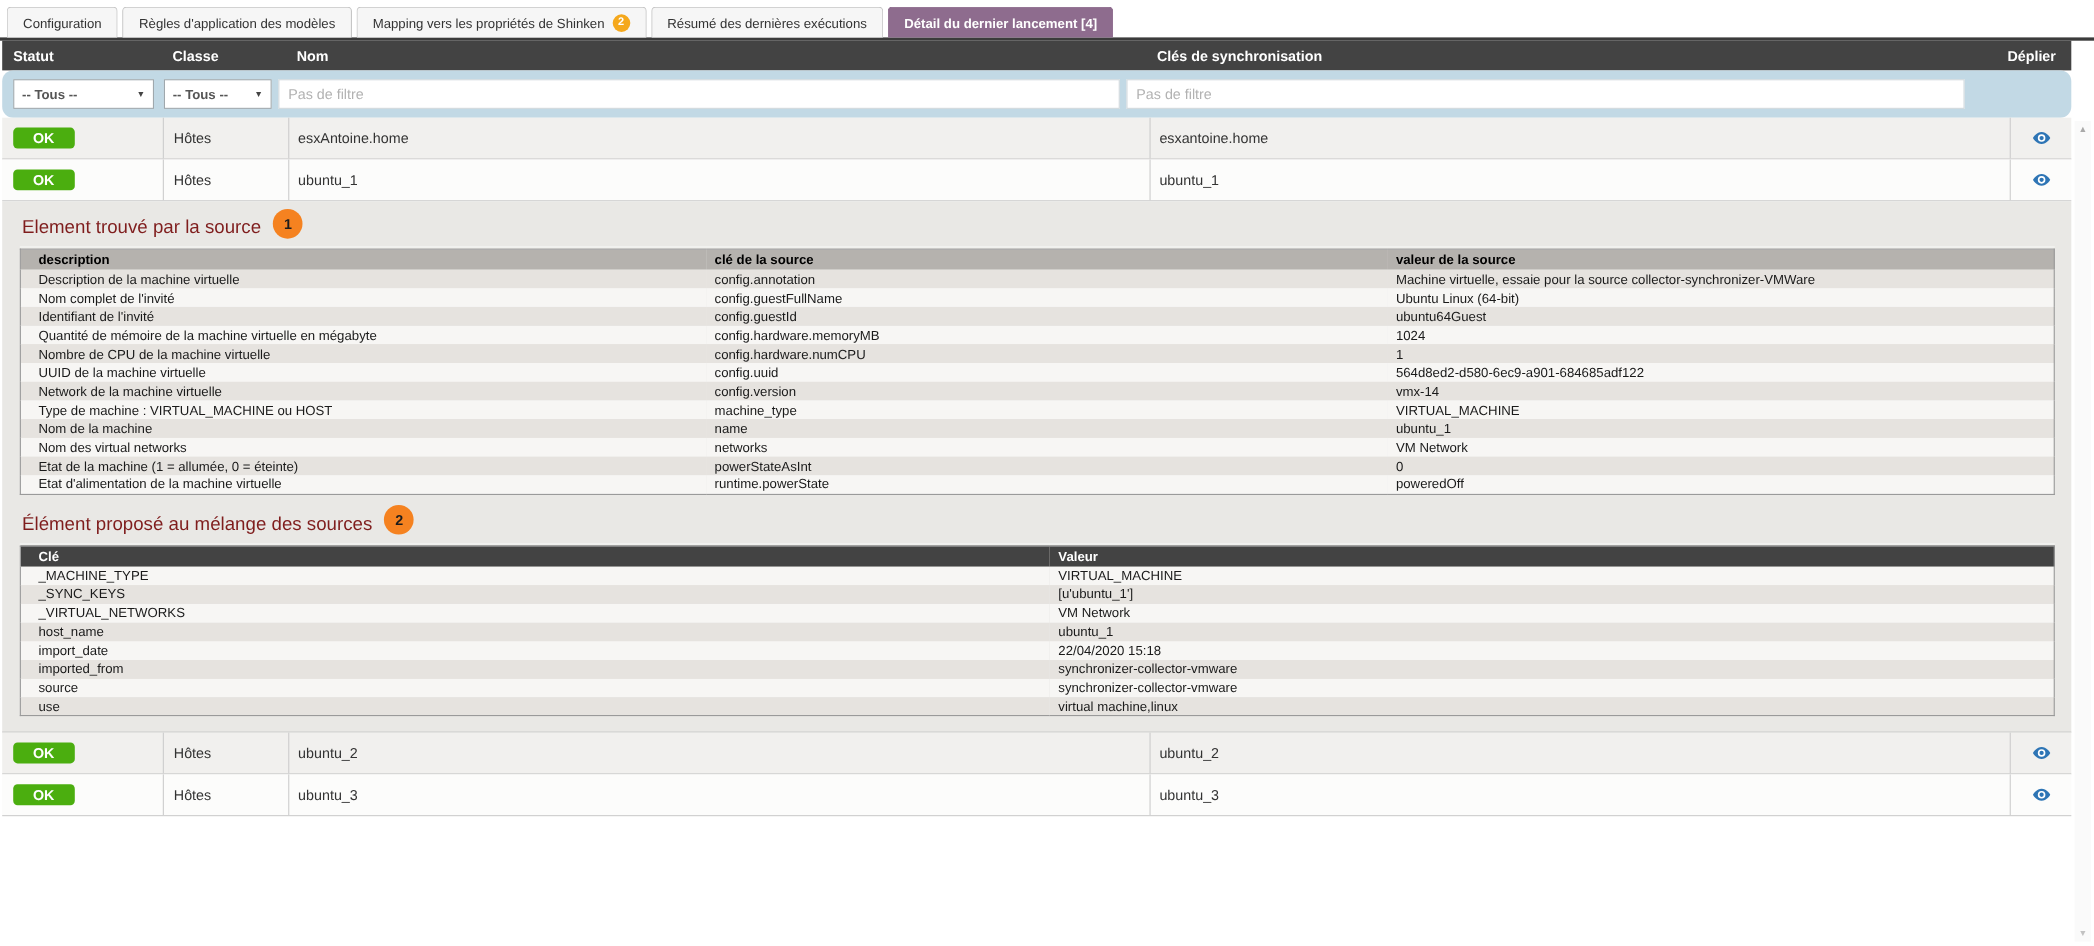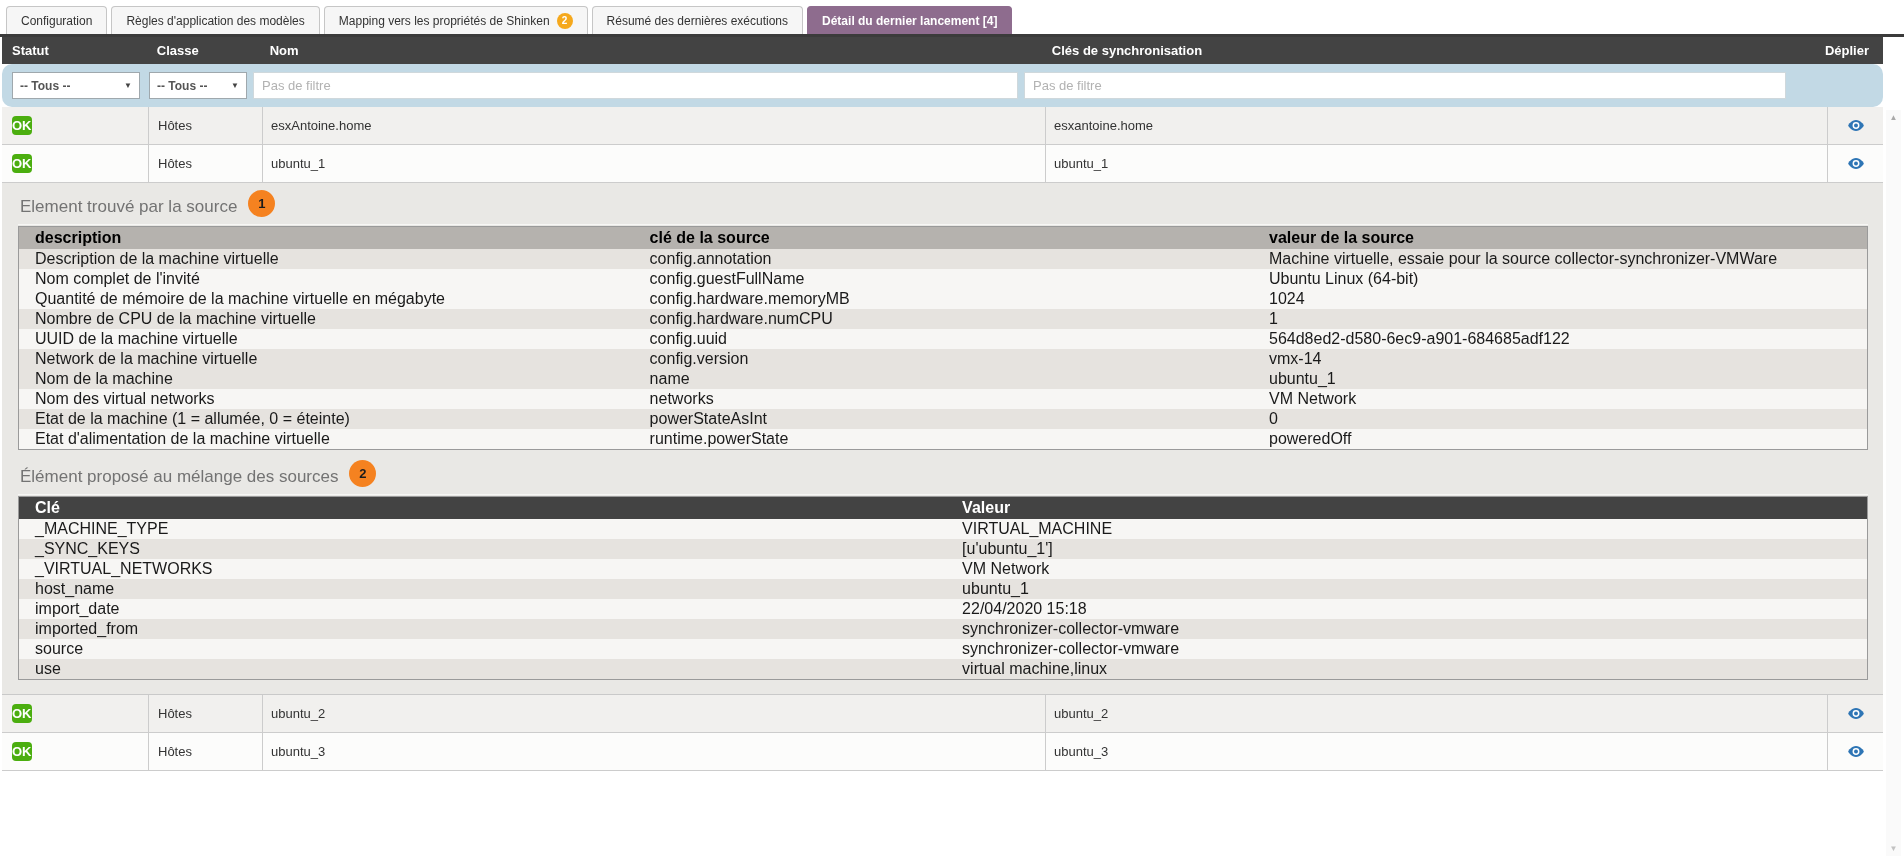--- a/index.html
+++ b/index.html
@@ -43,34 +43,34 @@
   .in-sync { width:762px; margin-left:6px; }
 
   .drow { display:flex; align-items:stretch; height:38px; border-bottom:1px solid #ccc;
           font-size:13px; color:#333; }
   .drow.r-even { background:#f1f0ee; }
   .drow.r-odd  { background:#fcfcfb; }
   .cell { display:flex; align-items:center; height:100%; }
   .drow .c2, .drow .c3, .drow .c4, .drow .c5 { border-left:1px solid #ccc; }
   .drow .c5 { justify-content:center; }
   .ok { background:#4bae0f; color:#fff; font-weight:bold; font-size:13px;
-        padding:2px 0; border-radius:4px; line-height:15px; }
+        padding:2px 18px; border-radius:4px; line-height:15px; }
   .eye { display:inline-flex; cursor:pointer; }
 
   
   .detail-panel { background:#e9e8e5; border-bottom:1px solid #c9c9c9;
                   padding:12px 15px 14px 16px; }
   .section-title-row { display:flex; align-items:center; gap:11px; padding:2px 0 7px 2px;
                        border-bottom:1px solid #f7f7f5; margin-bottom:1px; }
-  .section-title { font-size:17px; color:#737373; }
+  .section-title { font-size:17px; color:#7f1d1d; }
   .big-badge { width:27px; height:27px; border-radius:50%; background:#f58220; color:#1c1c1c;
                font-weight:bold; font-size:13px; display:flex; align-items:center;
                justify-content:center; margin-top:-8px; }
   table.detail { width:100%; border-collapse:collapse; border:1px solid #9a9a9a;
-                 font-size:16px; color:#1a1a1a; table-layout:fixed; }
+                 font-size:12px; color:#1a1a1a; table-layout:fixed; }
   table.detail th { text-align:left; font-weight:bold; padding:2px 8px; height:17px; }
   table.t1 th { background:#b5b2ae; color:#000; }
   table.t2 th { background:#434343; color:#fff; }
   table.detail td { padding:1px 8px; height:17px; overflow:hidden; white-space:nowrap; }
   table.detail th.first, table.detail td:first-child { padding-left:16px; }
   table.t1 td { background:#f7f6f4; }
   table.t1 tr.zeb td { background:#e6e3df; }
   table.t2 td { background:#f7f6f4; }
   table.t2 tr.zeb td { background:#e6e3df; }
   .t1 .w1 { width:33.7%; } .t1 .w2 { width:33.5%; }
@@ -193,39 +193,49 @@
             <tr class="zeb">
               <td>Description de la machine virtuelle</td>
               <td>config.annotation</td>
               <td>Machine virtuelle, essaie pour la source collector-synchronizer-VMWare</td>
             </tr>
             <tr>
               <td>Nom complet de l'invité</td>
               <td>config.guestFullName</td>
               <td>Ubuntu Linux (64-bit)</td>
             </tr>
+            <tr class="zeb">
+              <td>Identifiant de l'invité</td>
+              <td>config.guestId</td>
+              <td>ubuntu64Guest</td>
+            </tr>
             <tr>
               <td>Quantité de mémoire de la machine virtuelle en mégabyte</td>
               <td>config.hardware.memoryMB</td>
               <td>1024</td>
             </tr>
             <tr class="zeb">
               <td>Nombre de CPU de la machine virtuelle</td>
               <td>config.hardware.numCPU</td>
               <td>1</td>
             </tr>
             <tr>
               <td>UUID de la machine virtuelle</td>
               <td>config.uuid</td>
               <td>564d8ed2-d580-6ec9-a901-684685adf122</td>
             </tr>
             <tr class="zeb">
               <td>Network de la machine virtuelle</td>
               <td>config.version</td>
               <td>vmx-14</td>
+            </tr>
+            <tr>
+              <td>Type de machine : VIRTUAL_MACHINE ou HOST</td>
+              <td>machine_type</td>
+              <td>VIRTUAL_MACHINE</td>
             </tr>
             <tr class="zeb">
               <td>Nom de la machine</td>
               <td>name</td>
               <td>ubuntu_1</td>
             </tr>
             <tr>
               <td>Nom des virtual networks</td>
               <td>networks</td>
               <td>VM Network</td>

